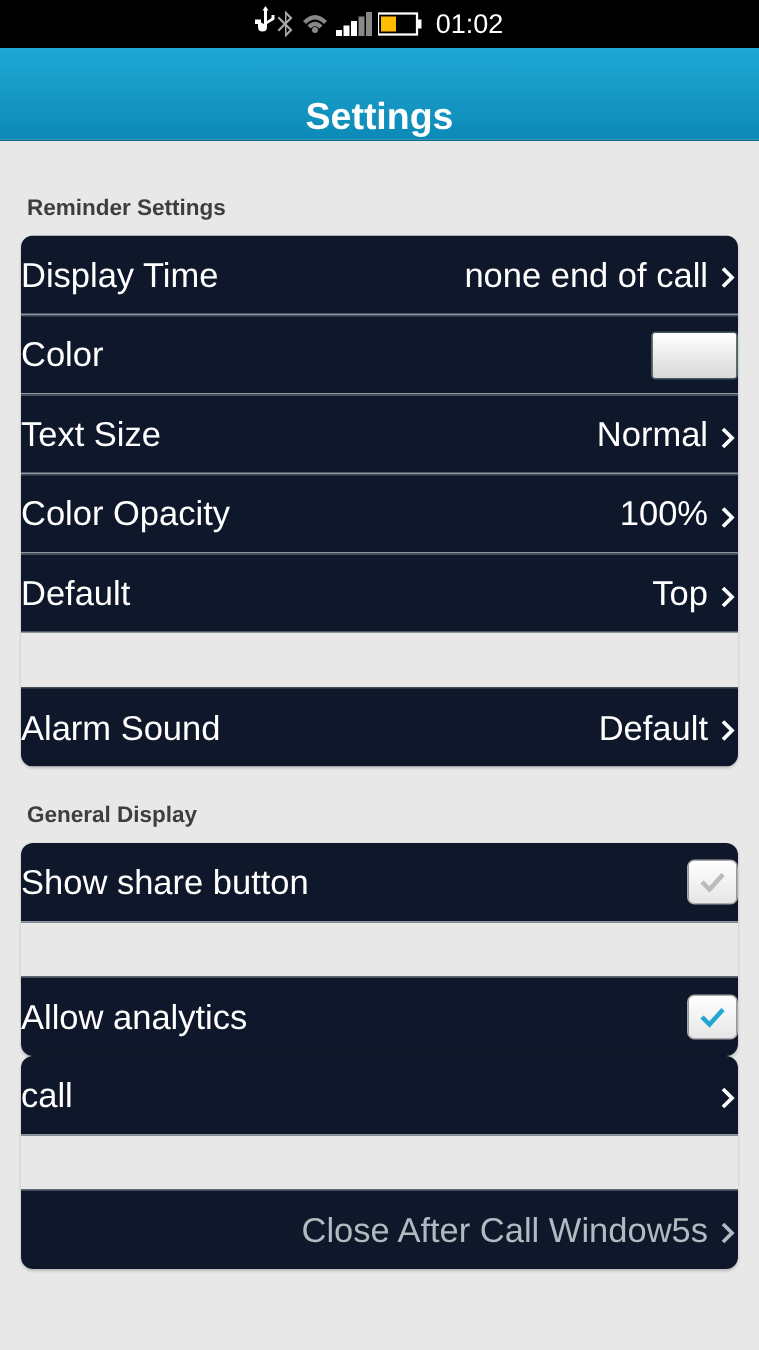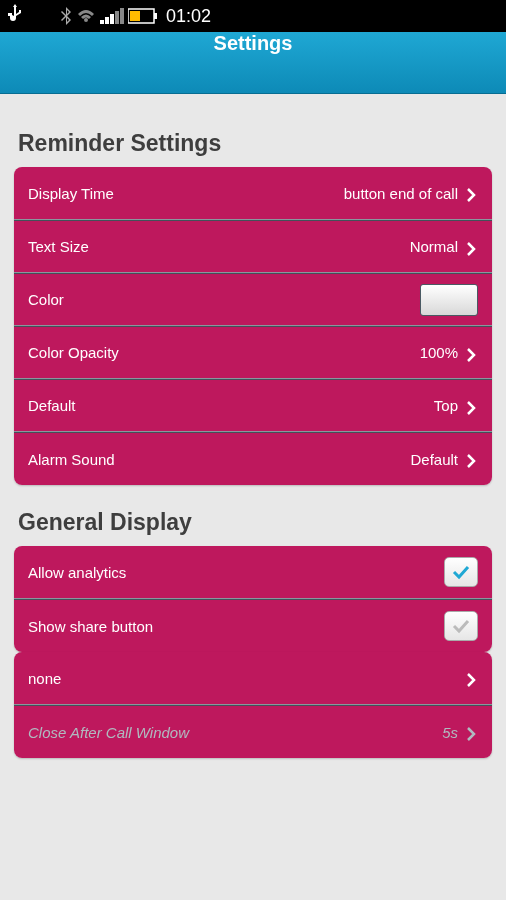--- a/index.html
+++ b/index.html
@@ -9,71 +9,70 @@
       font-family: -apple-system, "Helvetica Neue", Arial, sans-serif;
       background: #e8e8e8;
       overflow: hidden;
     }
     .status-bar {
       height: 32px;
       background: #000;
       color: #fff;
       display: flex;
       align-items: center;
-      justify-content: flex-start;
+      justify-content: center;
       padding: 0 8px;
       font-size: 16px;
-      gap: 38px;
     }
     .status-left { display: flex; gap: 6px; align-items: center; }
     .status-right { display: flex; gap: 4px; align-items: center; }
     .status-right svg { display: block; }
     .app-bar {
       height: 62px;
       background: linear-gradient(#1fa8d4, #0d8ab7);
       color: #fff;
       display: flex;
-      align-items: flex-start;
+      align-items: flex-end;
       justify-content: center;
-      font-size: 20px;
+      font-size: 25px;
       font-weight: 600;
       border-bottom: 1px solid #076d92;
     }
     .content {
       padding: 18px 14px 0 14px;
     }
     .section-title {
-      font-size: 23px;
+      font-size: 15px;
       font-weight: 600;
       color: #3e3e3e;
       margin: 24px 0 10px 4px;
     }
     .section-title:first-child { margin-top: 18px; }
     .group {
       border-radius: 8px;
       overflow: hidden;
       box-shadow: 0 1px 2px rgba(0,0,0,0.2);
     }
     .row {
-      background: #be185d;
+      background: #0f172a;
       color: #fff;
       display: flex;
       align-items: center;
       justify-content: space-between;
-      padding: 0 14px;
+      padding: 0 0;
       height: 53px;
-      font-size: 15px;
+      font-size: 23px;
       border-bottom: 1px solid #8a969e;
       border-top: 1px solid #435059;
     }
     .row:first-child { border-top: none; }
-    .row:last-child { border-bottom: none; }
+    .row:last-child { border-bottom: none; margin-top: 36px; }
     .row.disabled {
       color: #b0bac0;
-      font-style: italic;
+      text-align: right;
     }
     .row-label { flex: 1; }
     .row-value {
       font-weight: 400;
       margin-right: 8px;
     }
     .chevron {
       width: 12px;
       height: 12px;
       display: inline-block;
@@ -154,41 +153,41 @@
 <div class="app-bar">
   <span>Settings</span>
 </div>
 
 <div class="content">
 
   <div class="section-title">Reminder Settings</div>
   <div class="group">
     <div class="row">
       <span class="row-label">Display Time</span>
-      <span class="row-value">button end of call</span>
-      <span class="chevron">
-          <svg width="10" height="16" viewBox="0 0 10 16">
-            <path d="M2 2 L8 8 L2 14" stroke="#fff" stroke-width="2.5" fill="none"></path>
-          </svg>
-        </span>
+      <span class="row-value">none end of call</span>
+      <span class="chevron">
+          <svg width="10" height="16" viewBox="0 0 10 16">
+            <path d="M2 2 L8 8 L2 14" stroke="#fff" stroke-width="2.5" fill="none"></path>
+          </svg>
+        </span>
+    </div>
+    <div class="row">
+      <span class="row-label">Color</span>
+      <span class="color-swatch"></span>
     </div>
     <div class="row">
       <span class="row-label">Text Size</span>
       <span class="row-value">Normal</span>
       <span class="chevron">
           <svg width="10" height="16" viewBox="0 0 10 16">
             <path d="M2 2 L8 8 L2 14" stroke="#fff" stroke-width="2.5" fill="none"></path>
           </svg>
         </span>
     </div>
     <div class="row">
-      <span class="row-label">Color</span>
-      <span class="color-swatch"></span>
-    </div>
-    <div class="row">
       <span class="row-label">Color Opacity</span>
       <span class="row-value">100%</span>
       <span class="chevron">
           <svg width="10" height="16" viewBox="0 0 10 16">
             <path d="M2 2 L8 8 L2 14" stroke="#fff" stroke-width="2.5" fill="none"></path>
           </svg>
         </span>
     </div>
     <div class="row">
       <span class="row-label">Default</span>
@@ -205,41 +204,41 @@
       <span class="chevron">
           <svg width="10" height="16" viewBox="0 0 10 16">
             <path d="M2 2 L8 8 L2 14" stroke="#fff" stroke-width="2.5" fill="none"></path>
           </svg>
         </span>
     </div>
   </div>
 
   <div class="section-title">General Display</div>
   <div class="group">
+    <div class="row">
+      <span class="row-label">Show share button</span>
+      <span class="checkbox">
+        <svg width="20" height="16" viewBox="0 0 20 16">
+            <path d="M3 8 L8 13 L17 3" stroke="#bbb" stroke-width="3" fill="none"></path>
+          </svg>
+      </span>
+    </div>
     <div class="row">
       <span class="row-label">Allow analytics</span>
       <span class="checkbox">
         <svg width="20" height="16" viewBox="0 0 20 16">
             <path d="M3 8 L8 13 L17 3" stroke="#1fa8d4" stroke-width="3" fill="none"></path>
           </svg>
       </span>
     </div>
-    <div class="row">
-      <span class="row-label">Show share button</span>
-      <span class="checkbox">
-        <svg width="20" height="16" viewBox="0 0 20 16">
-            <path d="M3 8 L8 13 L17 3" stroke="#bbb" stroke-width="3" fill="none"></path>
-          </svg>
-      </span>
-    </div>
   </div>
 
   <div class="group">
     <div class="row">
-      <span class="row-value">none</span>
+      <span class="row-value">call</span>
       <span class="chevron">
           <svg width="10" height="16" viewBox="0 0 10 16">
             <path d="M2 2 L8 8 L2 14" stroke="#fff" stroke-width="2.5" fill="none"></path>
           </svg>
         </span>
     </div>
     <div class="row disabled">
       <span class="row-label">Close After Call Window</span>
       <span class="row-value">5s</span>
       <span class="chevron">

